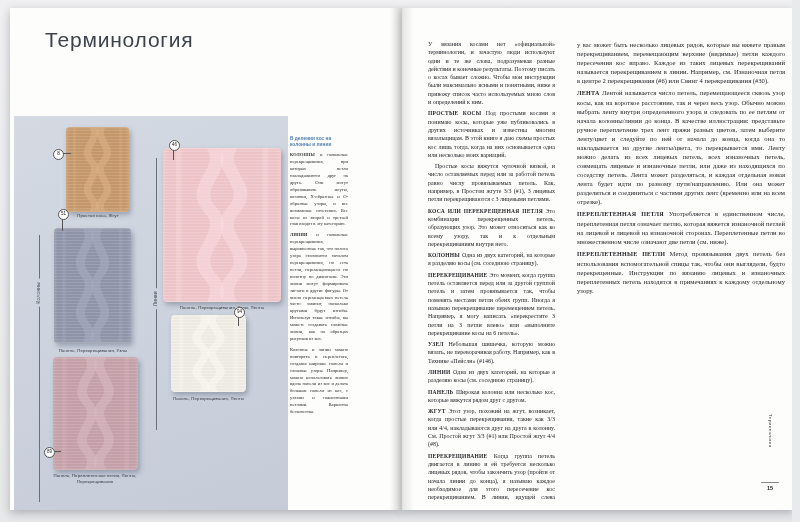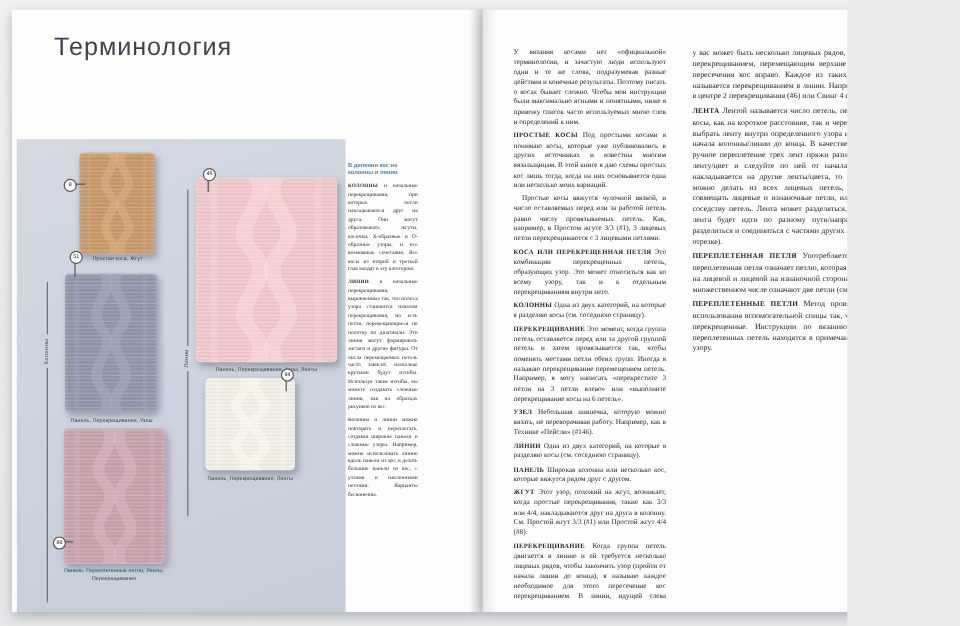--- a/index.html
+++ b/index.html
@@ -1,16 +1,16 @@
 <!DOCTYPE html>
 <html><head>
 <meta charset="utf-8">
 <style>
   html,body{margin:0;padding:0;background:#e9eaec;}
-  .stage{position:relative;width:706px;height:522px;background:linear-gradient(180deg,#f0f0f2 0%,#e7e8ea 100%);
+  .stage{position:relative;width:792px;height:522px;background:linear-gradient(180deg,#f0f0f2 0%,#e7e8ea 100%);
          font-family:"Liberation Serif",serif;overflow:hidden;}
   .page{position:absolute;top:8px;height:502px;background:#fdfdfc;box-shadow:0 3px 9px rgba(40,45,55,.30);}
   .page-left{left:10px;width:392px;}
   .page-right{left:402px;width:391px;border-right:1px solid #e2e2e2;}
   .spine{position:absolute;left:390px;top:8px;width:24px;height:502px;z-index:4;pointer-events:none;
          background:linear-gradient(to right,rgba(0,0,0,0) 0%,rgba(0,0,0,.14) 46%,rgba(0,0,0,.08) 58%,rgba(0,0,0,0) 100%);}
 
   
   .title{position:absolute;left:35px;top:20px;font-family:"Liberation Sans",sans-serif;font-weight:400;
          font-size:21px;letter-spacing:.8px;color:#3d434b;}

